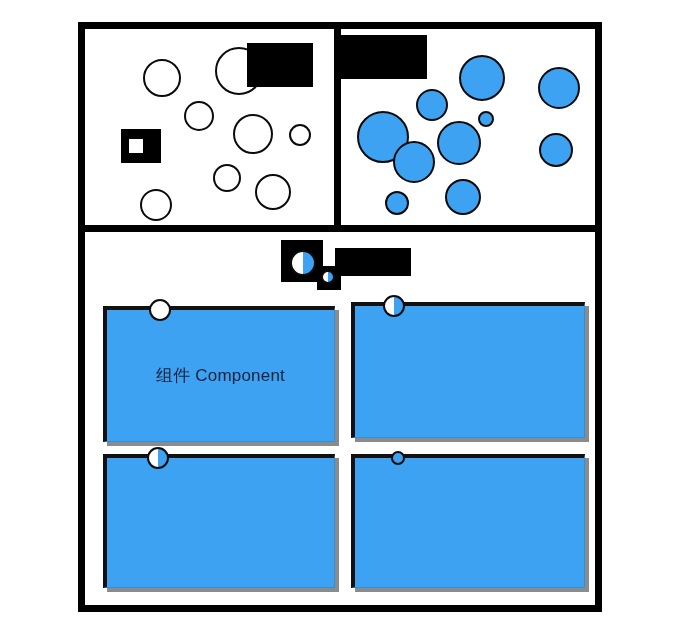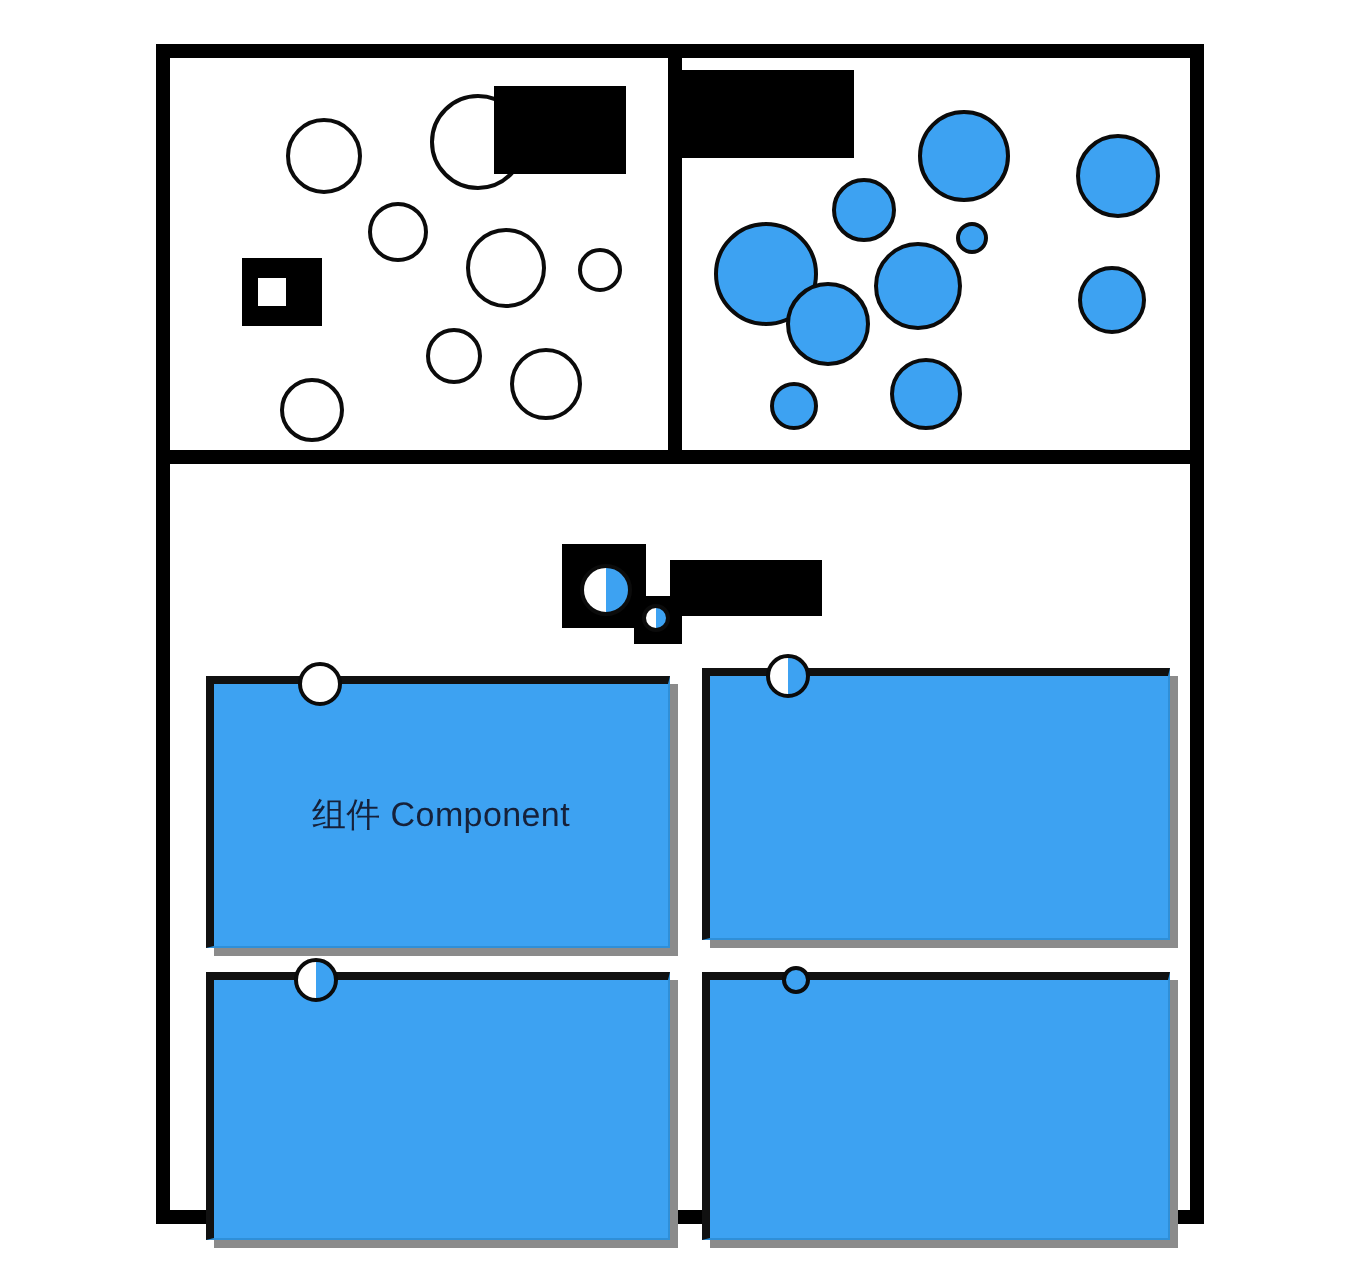--- a/index.html
+++ b/index.html
@@ -102,21 +102,20 @@
   }
 
   
   #bottom-section {
     position: absolute;
     left: 0;
     right: 0;
     top: 203px;
     bottom: 0;
     background: #ffffff;
-    margin-top: 32px;
   }
 
   
   #section-heading {
     position: absolute;
     left: 0;
     right: 0;
     top: 0;
     height: 70px;
   }

